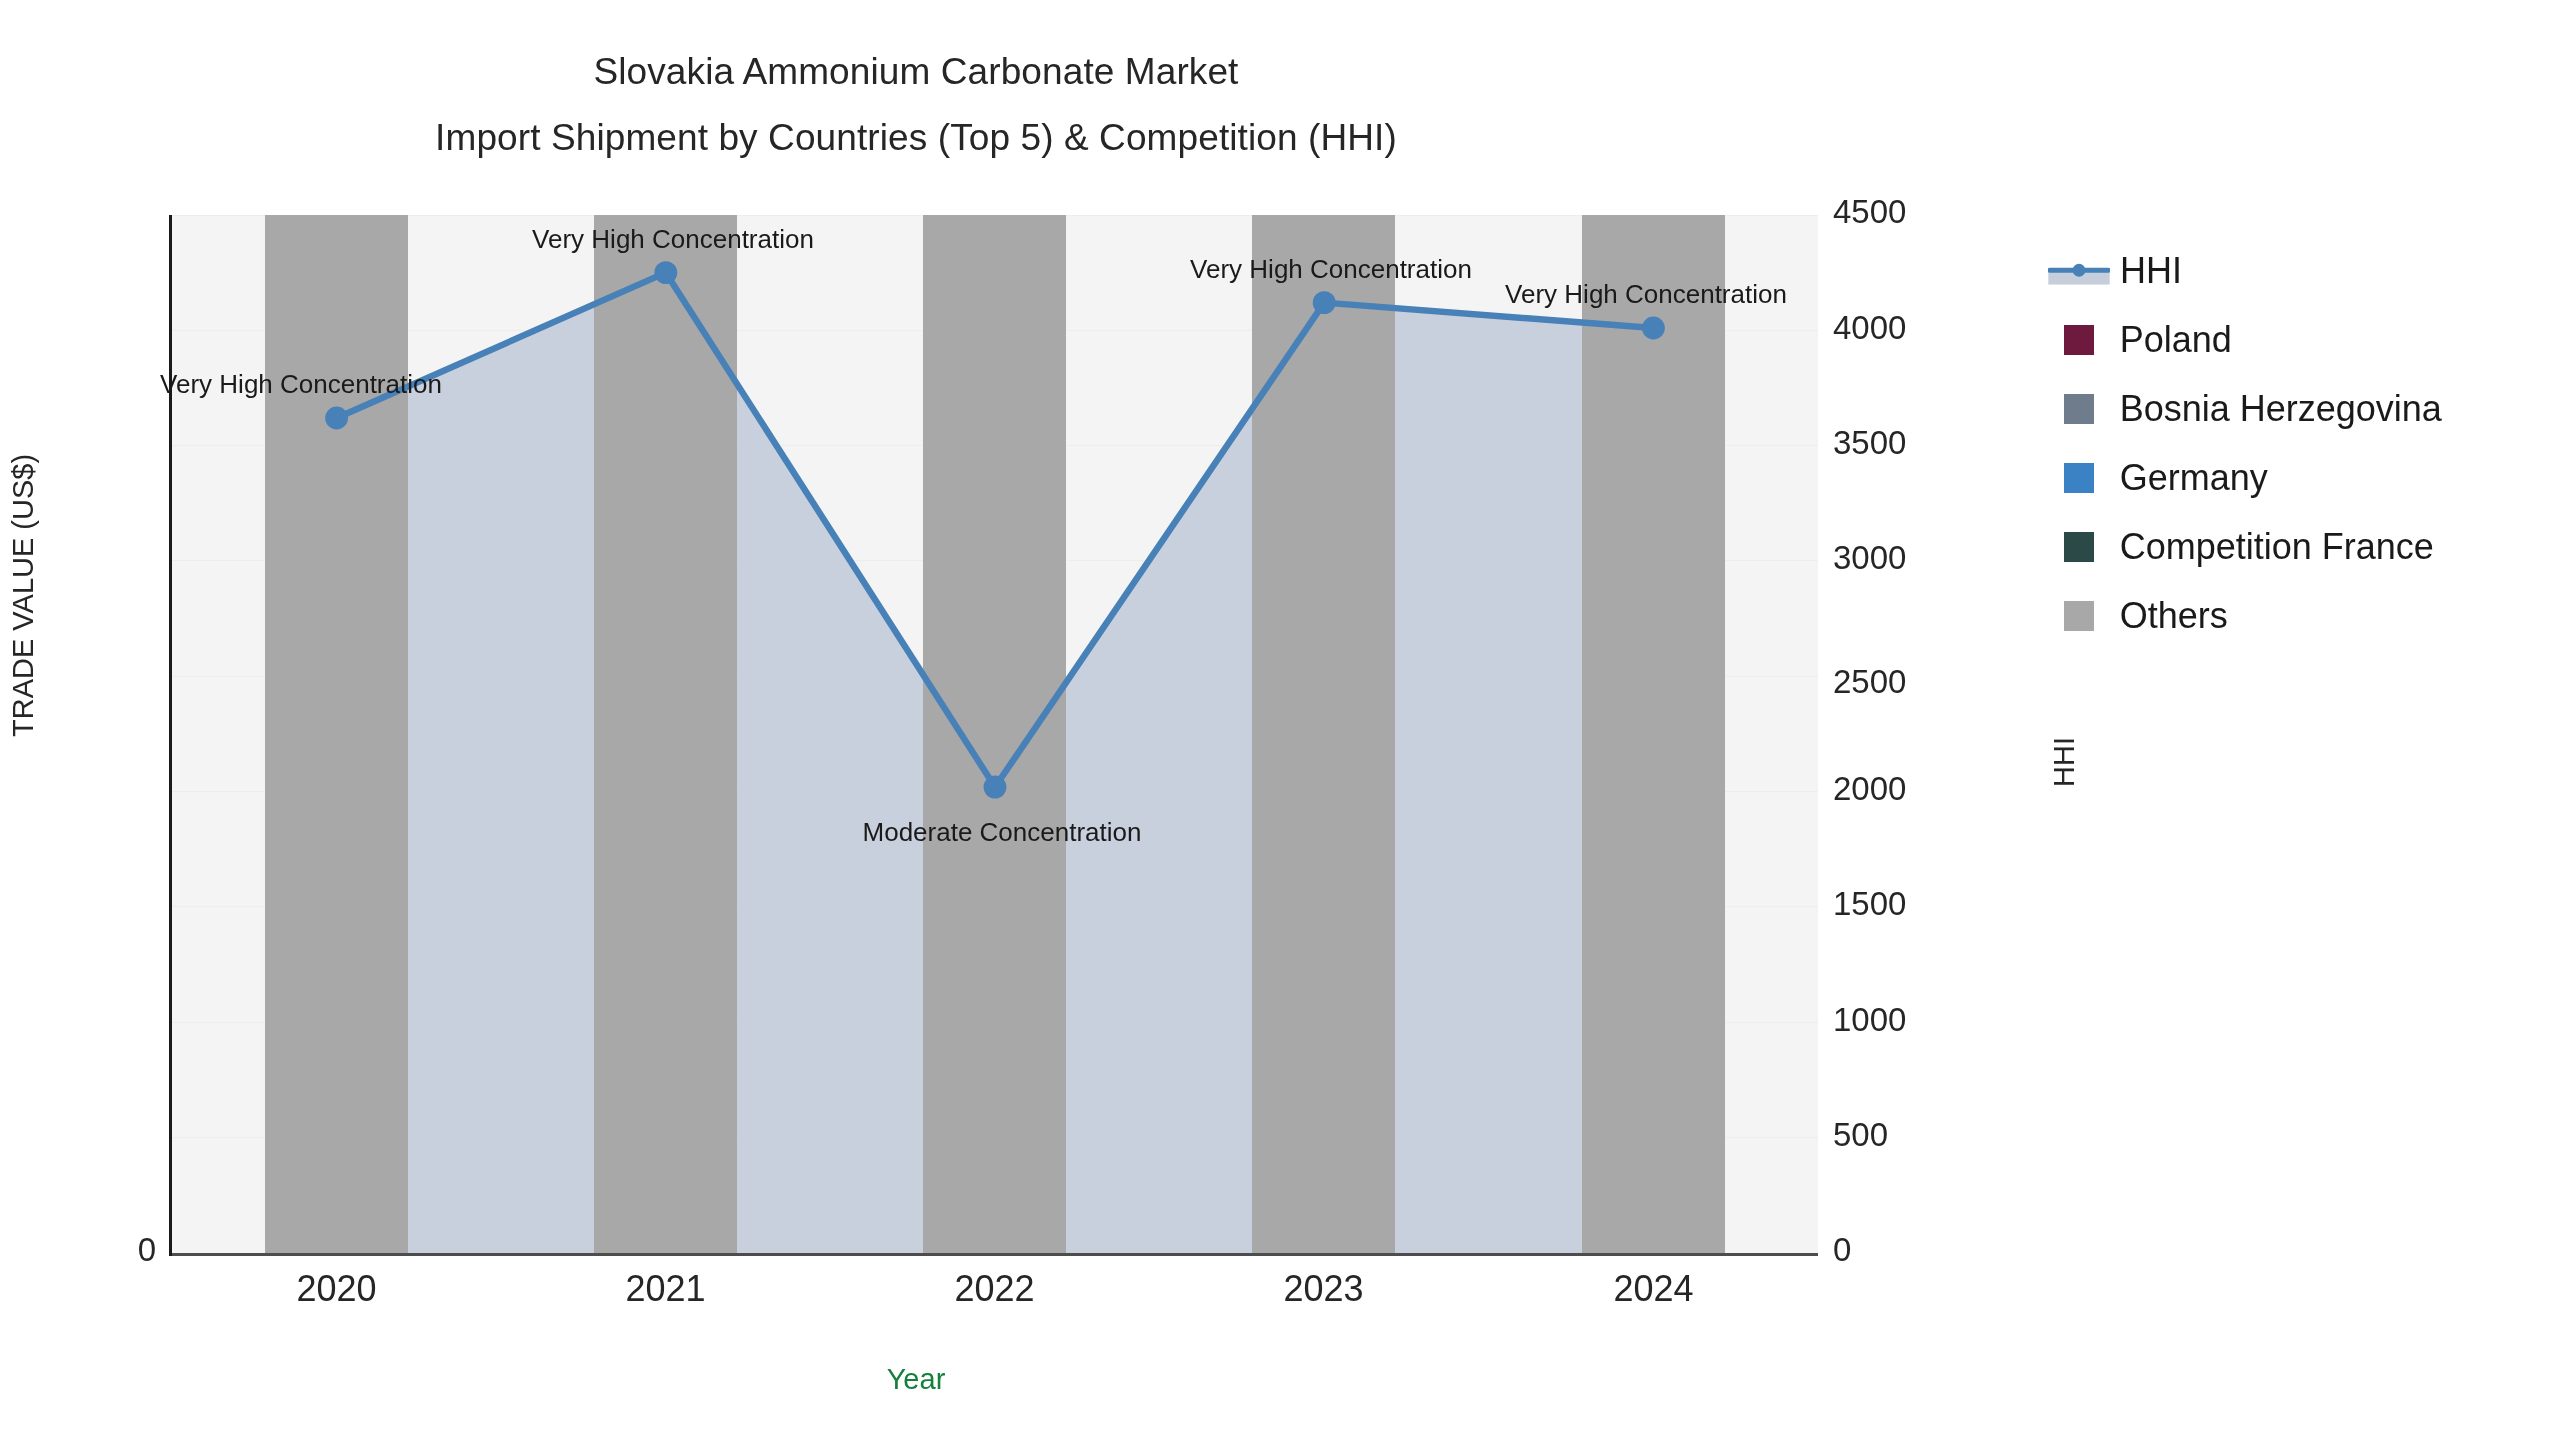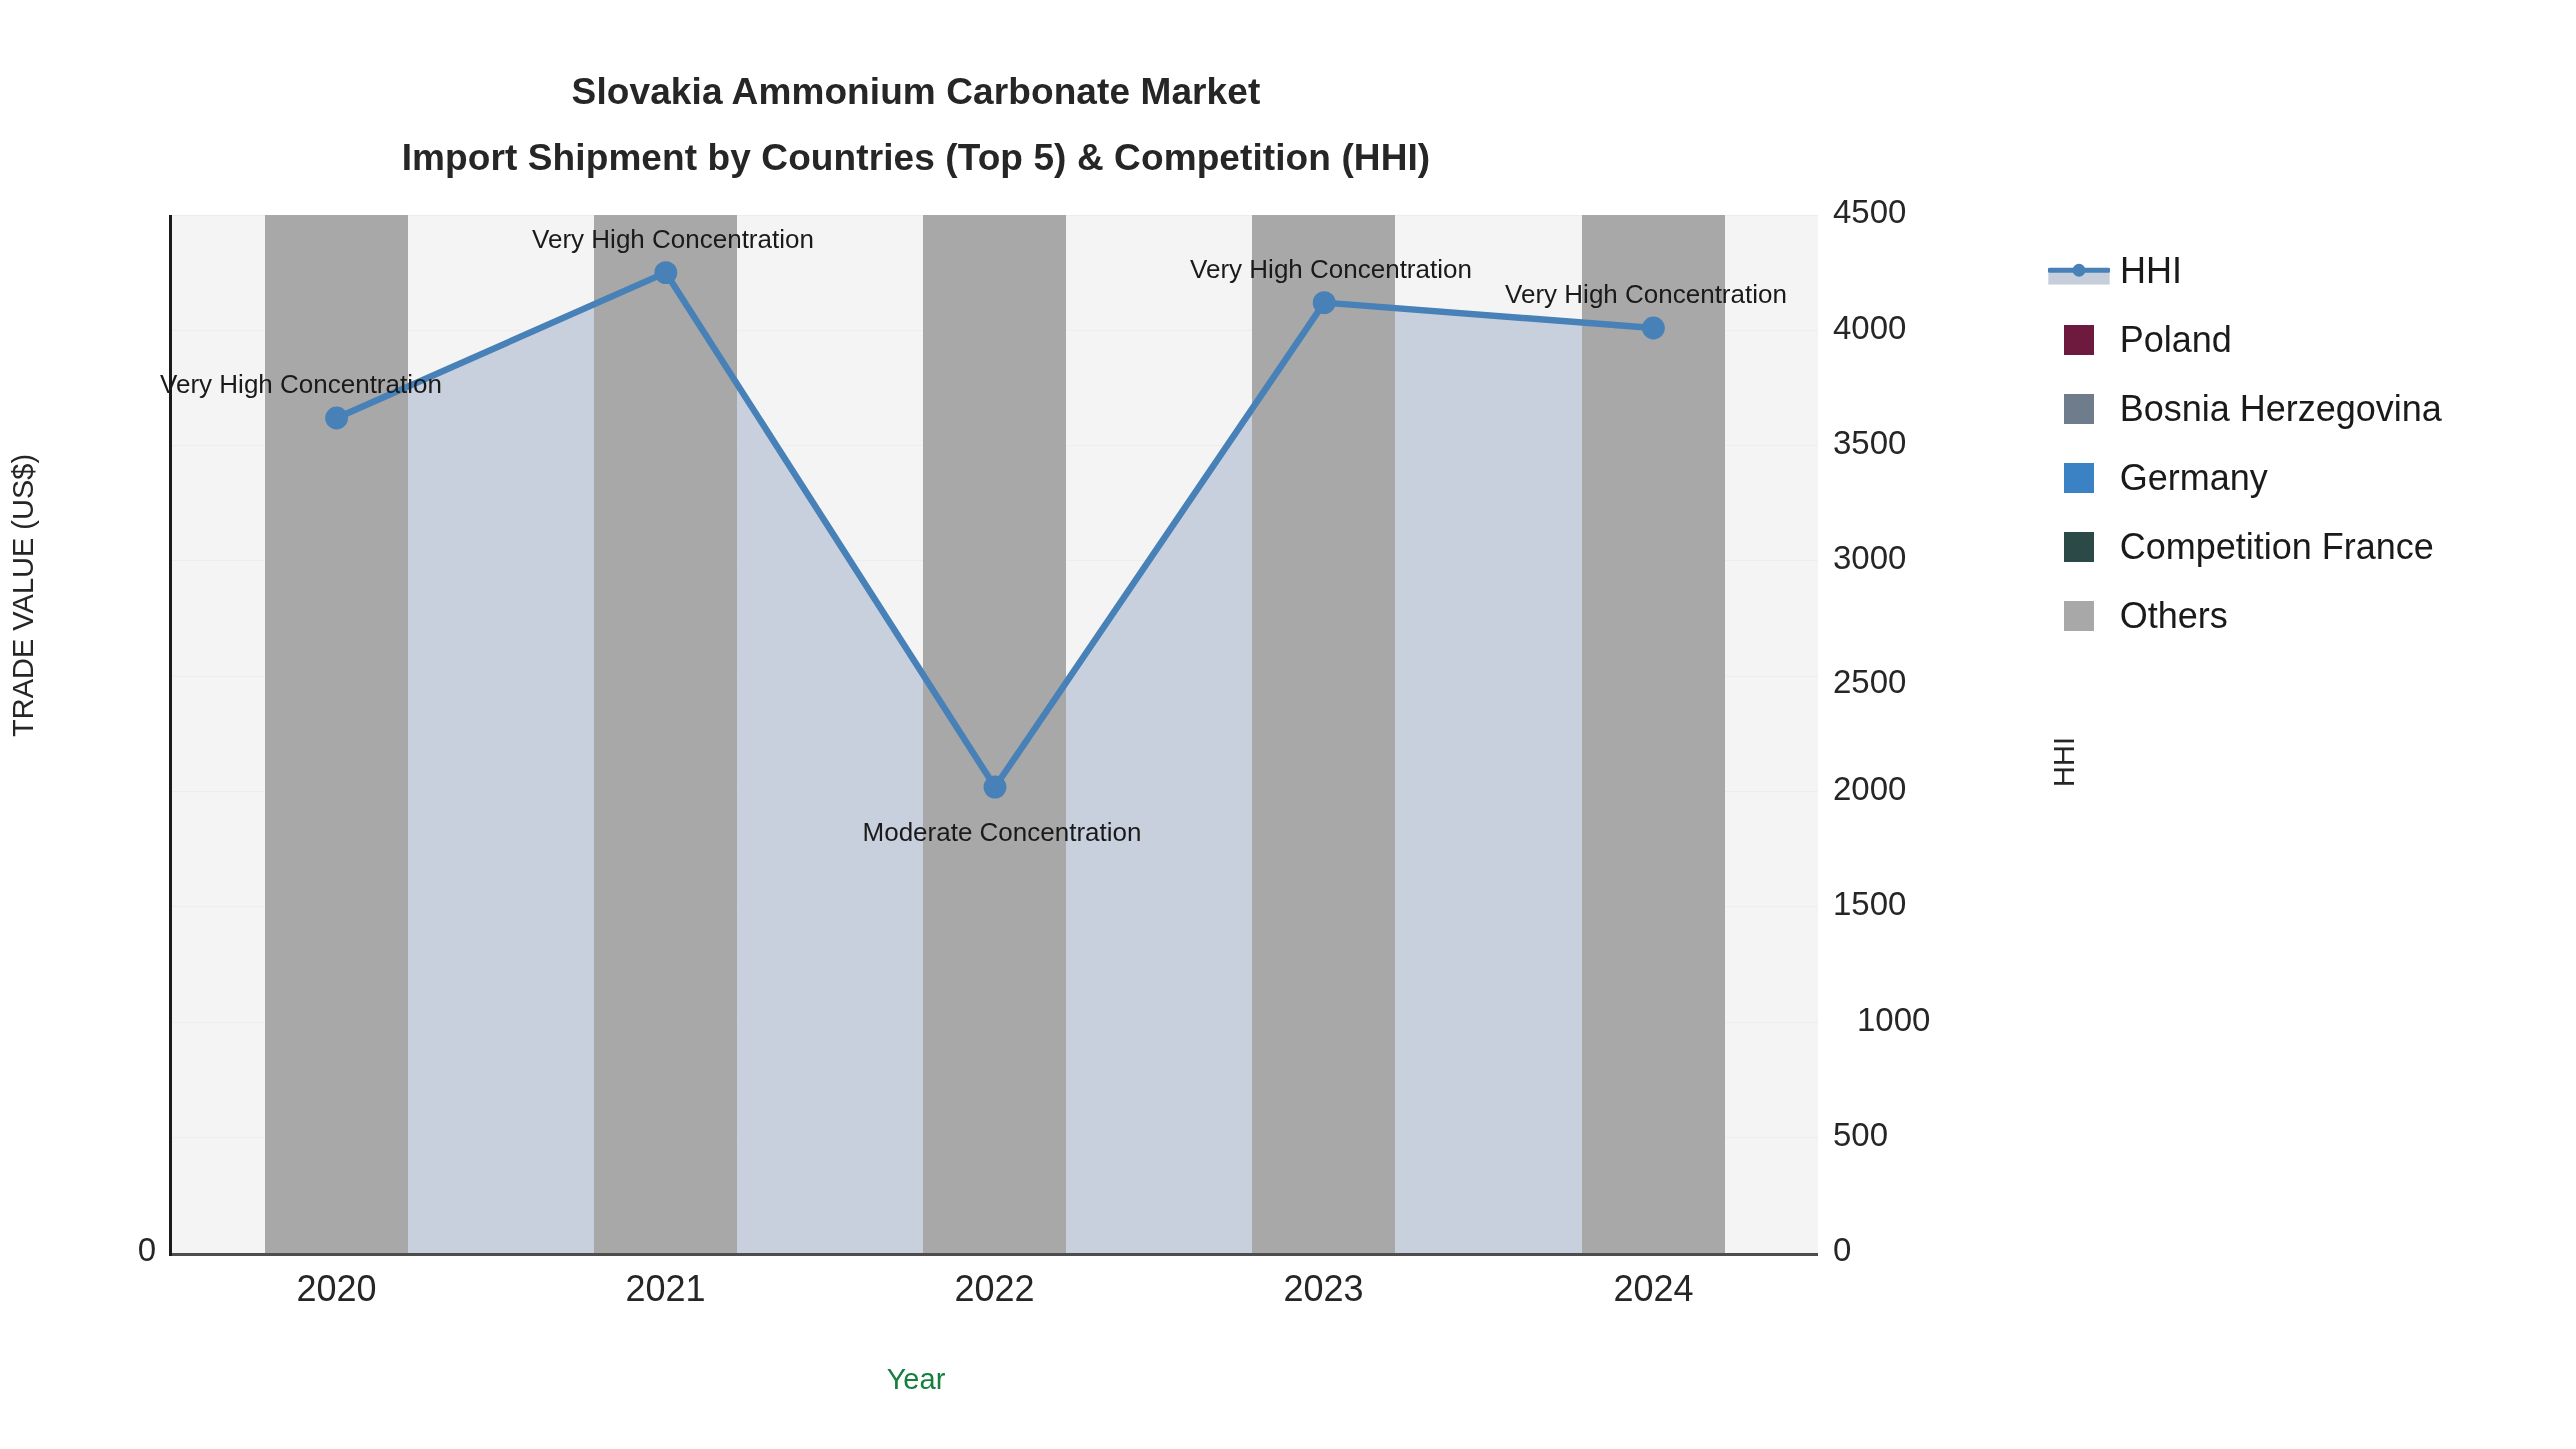--- a/index.html
+++ b/index.html
@@ -6,22 +6,22 @@
     margin: 0; padding: 0;
     width: 2576px; height: 1449px;
     background: #ffffff;
     font-family: "Liberation Sans", sans-serif;
     overflow: hidden;
   }
   #root { position: relative; width: 2576px; height: 1449px; background:#ffffff; }
 
   
   .title-block {
-    position: absolute; left: 0; top: 59px; width: 1832px;
-    text-align: center; color: #262626; font-weight: bold;
+    position: absolute; left: 0; top: 39px; width: 1832px;
+    text-align: center; color: #262626;
   }
   .title-line { font-size: 37px; line-height: 66px; letter-spacing: 0.1px; }
 
   
   .plot {
     position: absolute; left: 172px; top: 215px;
     width: 1646px; height: 1038px;
     background: #f4f4f4;
     overflow: visible;
   }
@@ -147,21 +147,21 @@
   </div>
   <div class="axis-left"></div>
   <div class="axis-bottom"></div>
 
   <div id="yticks-left">
       <div class="ytick-l" style="left: 0px; width: 156px; right: auto; text-align: right; top: 1231px;">0</div>
     </div>
   <div id="yticks-right">
       <div class="ytick-r" style="left: 1833px; top: 1231px;">0</div>
       <div class="ytick-r" style="left: 1833px; top: 1116px;">500</div>
-      <div class="ytick-r" style="left: 1833px; top: 1001px; margin-left: 24px;">1000</div>
+      <div class="ytick-r" style="left: 1833px; top: 1001px;">1000</div>
       <div class="ytick-r" style="left: 1833px; top: 885px;">1500</div>
       <div class="ytick-r" style="left: 1833px; top: 770px;">2000</div>
       <div class="ytick-r" style="left: 1833px; top: 663px;">2500</div>
       <div class="ytick-r" style="left: 1833px; top: 539px;">3000</div>
       <div class="ytick-r" style="left: 1833px; top: 424px;">3500</div>
       <div class="ytick-r" style="left: 1833px; top: 309px;">4000</div>
       <div class="ytick-r" style="left: 1833px; top: 193px;">4500</div>
     </div>
   <div id="xticks">
       <div class="xtick" style="left: 229px; width: 215px;">2020</div>

